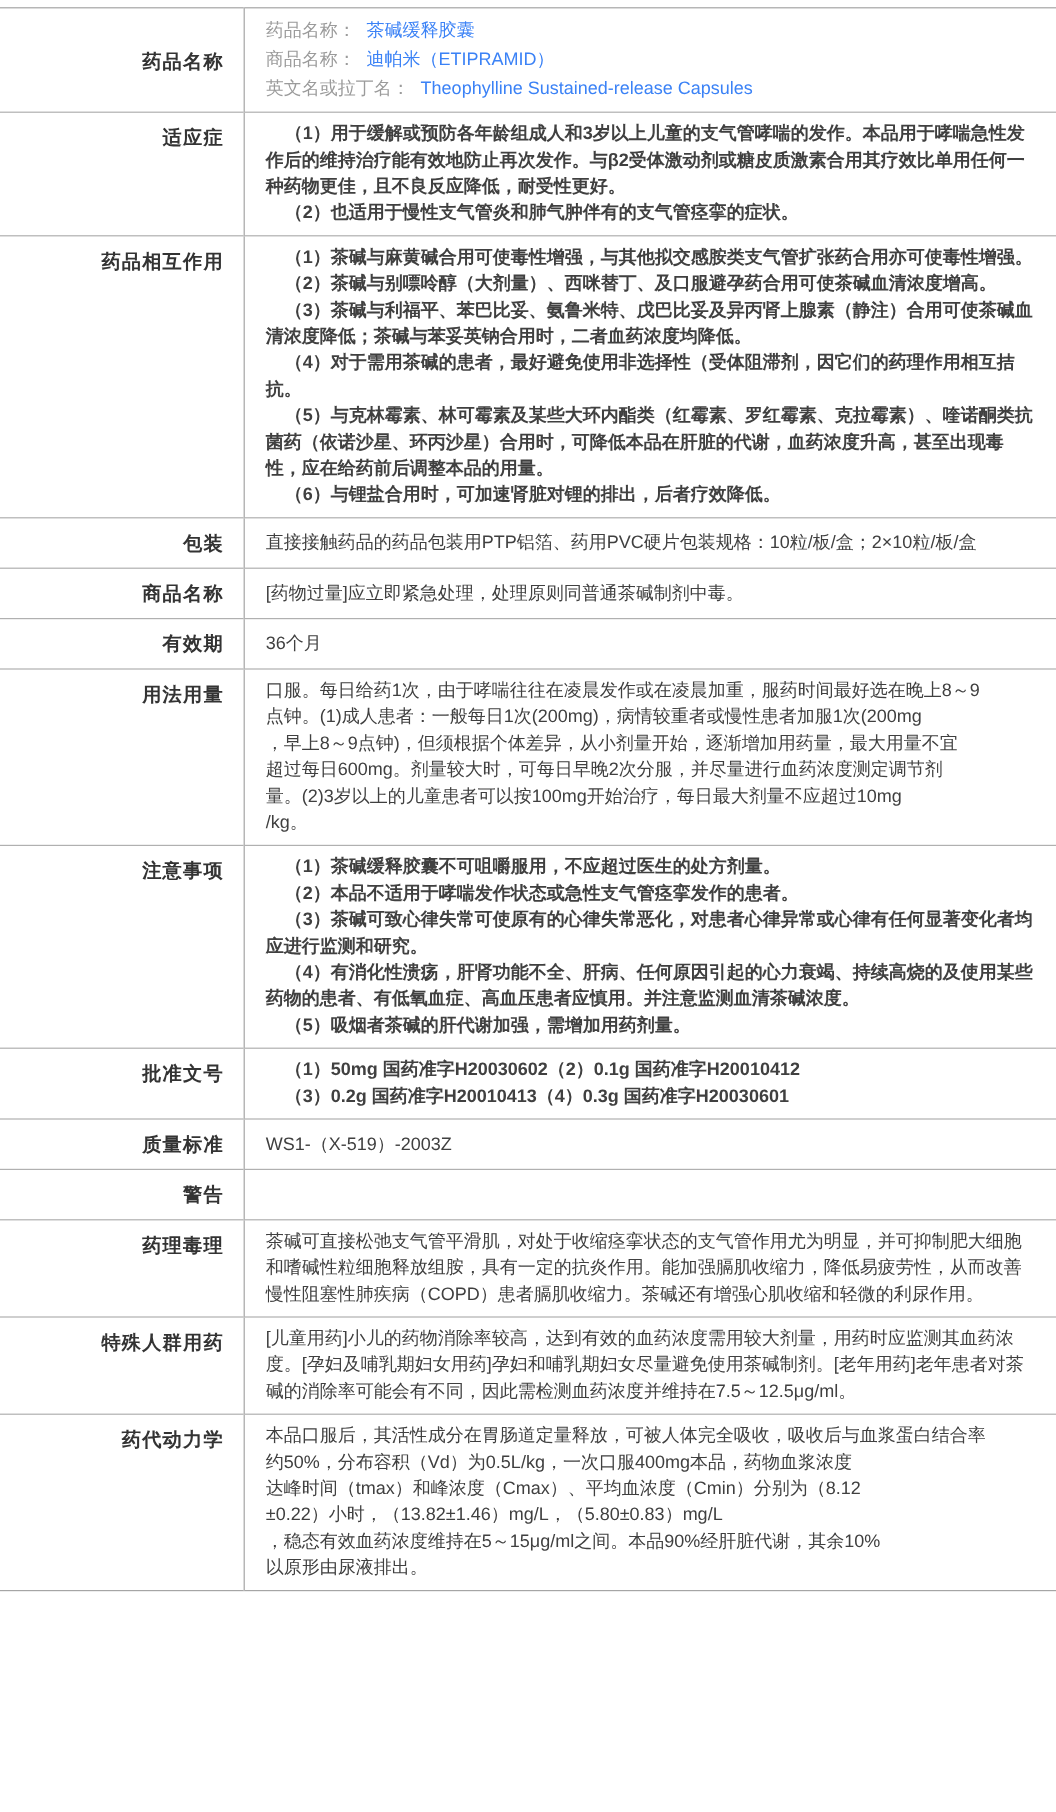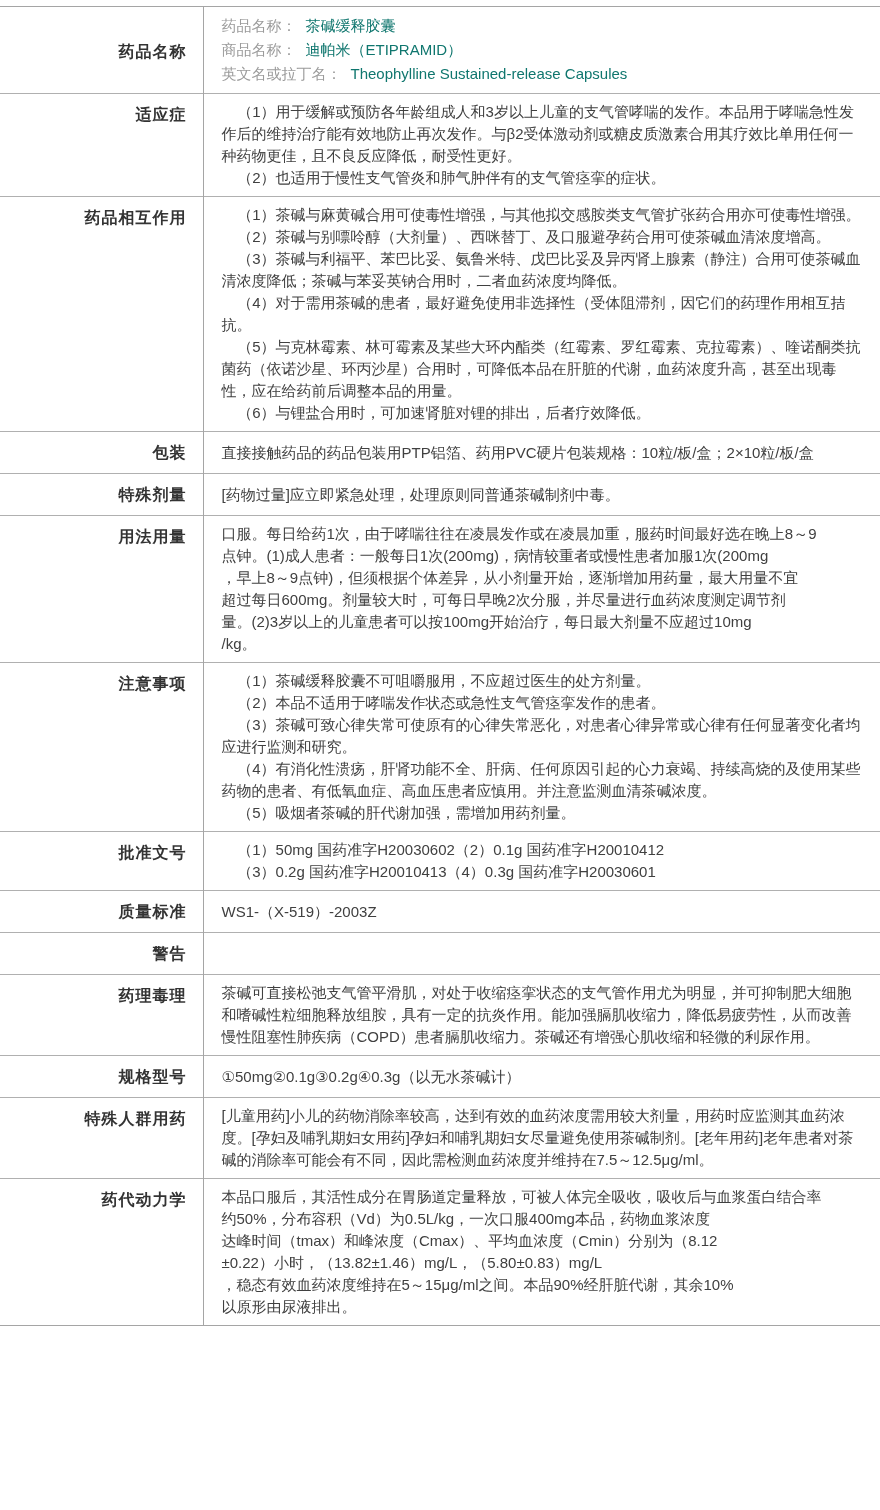--- a/index.html
+++ b/index.html
@@ -46,25 +46,25 @@
   }
   td.val{
     vertical-align:middle;
     padding:7px 16px 7px 18px;
     font-size:15px;
     line-height:22px;
     color:#404040;
     box-sizing:border-box;
   }
   td.val p{margin:0;}
-  td.val p.ind{text-indent:1.05em;}
+  td.val p.ind{text-indent:1.05em;font-weight:bold;}
   td.val p:empty::after{content:"\00a0";}
   p.field{line-height:24px;}
   .fk{color:#9b9b9b;margin-right:9px;margin-top:44px;}
-  .fv{color:#0f766e;}
+  .fv{color:#3b82f6;}
 </style>
 </head>
 <body>
 
 <div class="sheet">
   <table class="drug-table">
     <tbody>
         <tr class="row">
           <td class="lbl mid">药品名称</td>
           <td class="val">
@@ -91,23 +91,29 @@
             <p class="ind">（6）与锂盐合用时，可加速肾脏对锂的排出，后者疗效降低。</p>
           </td>
         </tr>
         <tr class="row">
           <td class="lbl">包装</td>
           <td class="val">
             <p>直接接触药品的药品包装用PTP铝箔、药用PVC硬片包装规格：10粒/板/盒；2×10粒/板/盒</p>
           </td>
         </tr>
         <tr class="row">
-          <td class="lbl">特殊剂量</td>
+          <td class="lbl">商品名称</td>
           <td class="val">
             <p>[药物过量]应立即紧急处理，处理原则同普通茶碱制剂中毒。</p>
+          </td>
+        </tr>
+        <tr class="row">
+          <td class="lbl">有效期</td>
+          <td class="val">
+            <p>36个月</p>
           </td>
         </tr>
         <tr class="row">
           <td class="lbl">用法用量</td>
           <td class="val">
             <p>口服。每日给药1次，由于哮喘往往在凌晨发作或在凌晨加重，服药时间最好选在晚上8～9</p>
             <p>点钟。(1)成人患者：一般每日1次(200mg)，病情较重者或慢性患者加服1次(200mg</p>
             <p>，早上8～9点钟)，但须根据个体差异，从小剂量开始，逐渐增加用药量，最大用量不宜</p>
             <p>超过每日600mg。剂量较大时，可每日早晚2次分服，并尽量进行血药浓度测定调节剂</p>
             <p>量。(2)3岁以上的儿童患者可以按100mg开始治疗，每日最大剂量不应超过10mg</p>
@@ -143,26 +149,20 @@
             <p></p>
           </td>
         </tr>
         <tr class="row">
           <td class="lbl">药理毒理</td>
           <td class="val">
             <p>茶碱可直接松弛支气管平滑肌，对处于收缩痉挛状态的支气管作用尤为明显，并可抑制肥大细胞和嗜碱性粒细胞释放组胺，具有一定的抗炎作用。能加强膈肌收缩力，降低易疲劳性，从而改善慢性阻塞性肺疾病（COPD）患者膈肌收缩力。茶碱还有增强心肌收缩和轻微的利尿作用。</p>
           </td>
         </tr>
         <tr class="row">
-          <td class="lbl">规格型号</td>
-          <td class="val">
-            <p>①50mg②0.1g③0.2g④0.3g（以无水茶碱计）</p>
-          </td>
-        </tr>
-        <tr class="row">
           <td class="lbl">特殊人群用药</td>
           <td class="val">
             <p>[儿童用药]小儿的药物消除率较高，达到有效的血药浓度需用较大剂量，用药时应监测其血药浓度。[孕妇及哺乳期妇女用药]孕妇和哺乳期妇女尽量避免使用茶碱制剂。[老年用药]老年患者对茶碱的消除率可能会有不同，因此需检测血药浓度并维持在7.5～12.5μg/ml。</p>
           </td>
         </tr>
         <tr class="row">
           <td class="lbl">药代动力学</td>
           <td class="val">
             <p>本品口服后，其活性成分在胃肠道定量释放，可被人体完全吸收，吸收后与血浆蛋白结合率</p>
             <p>约50%，分布容积（Vd）为0.5L/kg，一次口服400mg本品，药物血浆浓度</p>

